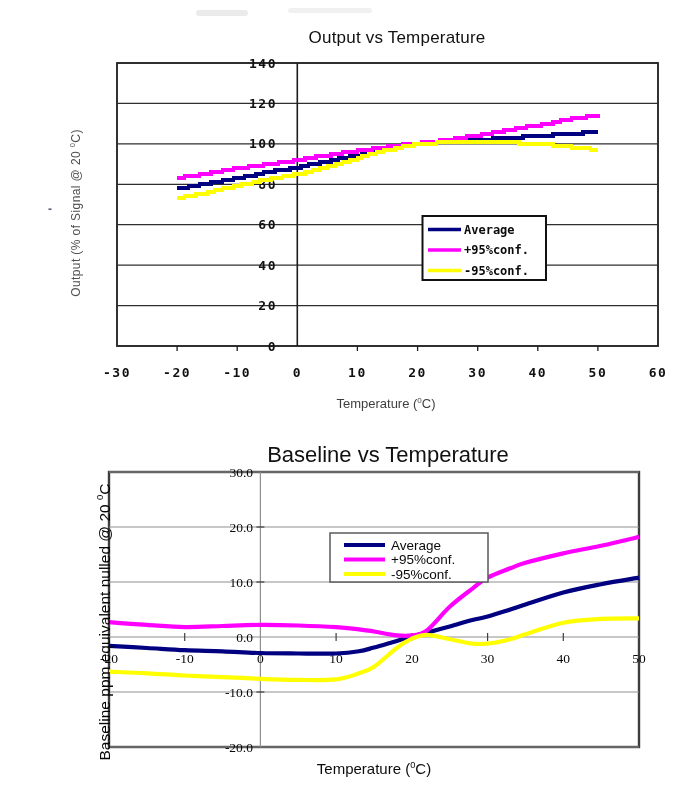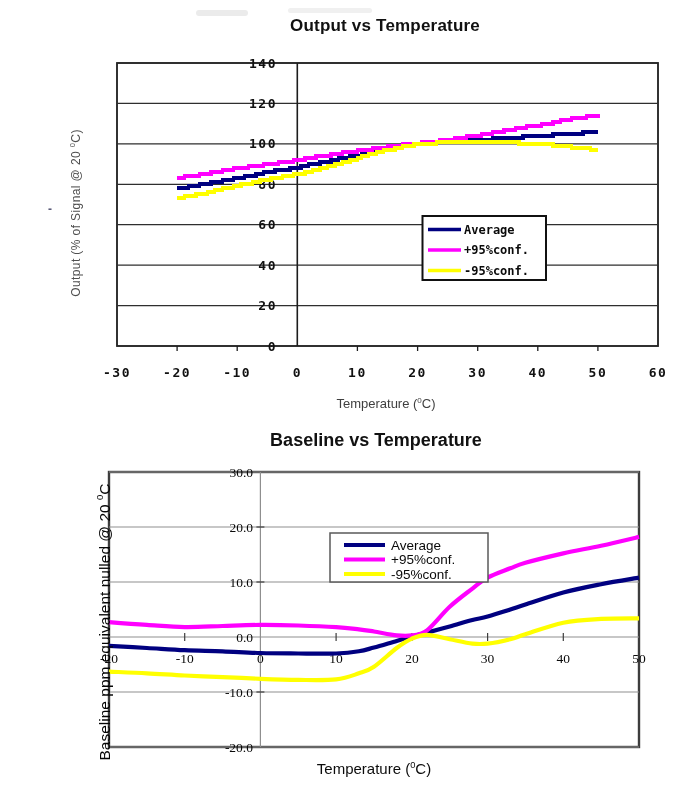--- a/index.html
+++ b/index.html
@@ -1,21 +1,21 @@
 <!DOCTYPE html>
 <html><head>
 <meta charset="utf-8">
 <style>
   html,body{margin:0;padding:0;background:#ffffff;}
   body{width:687px;height:792px;position:relative;font-family:"Liberation Sans",sans-serif;overflow:hidden;}
   .canvas{position:absolute;inset:0;background:#fff;}
   .plot-svg{position:absolute;left:0;top:0;}
-  .chart-title{position:absolute;transform:translateX(-50%);font-weight:bold;color:#111;white-space:nowrap;margin:0;}
+  .chart-title{position:absolute;transform:translateX(-50%);font-weight:normal;color:#111;white-space:nowrap;margin:12px;}
   .t-top{left:385px;top:16px;font-size:17px;letter-spacing:0.2px;}
-  .t-bottom{left:376px;top:430px;font-size:18px;}
+  .t-bottom{left:376px;top:430px;font-size:22px;}
   .axis-title{position:absolute;white-space:nowrap;}
   .axis-title sup{font-size:0.62em;}
   .xl-top{left:386px;top:396px;transform:translateX(-50%);font-size:13px;color:#3f3f3f;}
   .xl-bottom{left:374px;top:760px;transform:translateX(-50%);font-size:15px;color:#0c0c0c;}
   .yl-top{left:75px;top:213px;transform:translate(-50%,-50%) rotate(-90deg);font-size:12px;color:#4f4f4f;letter-spacing:0.4px;}
   .yl-bottom{left:104px;top:622px;transform:translate(-50%,-50%) rotate(-90deg);font-size:15.5px;color:#060606;}
   .stray-dash{position:absolute;left:48px;top:202px;font-size:12px;font-weight:bold;color:#5a5a78;}
   .smudge{position:absolute;background:#ebebeb;border-radius:3px;}
   .sm1{left:196px;top:10px;width:52px;height:6px;}
   .sm2{left:288px;top:8px;width:84px;height:5px;background:#f0f0f0;}

